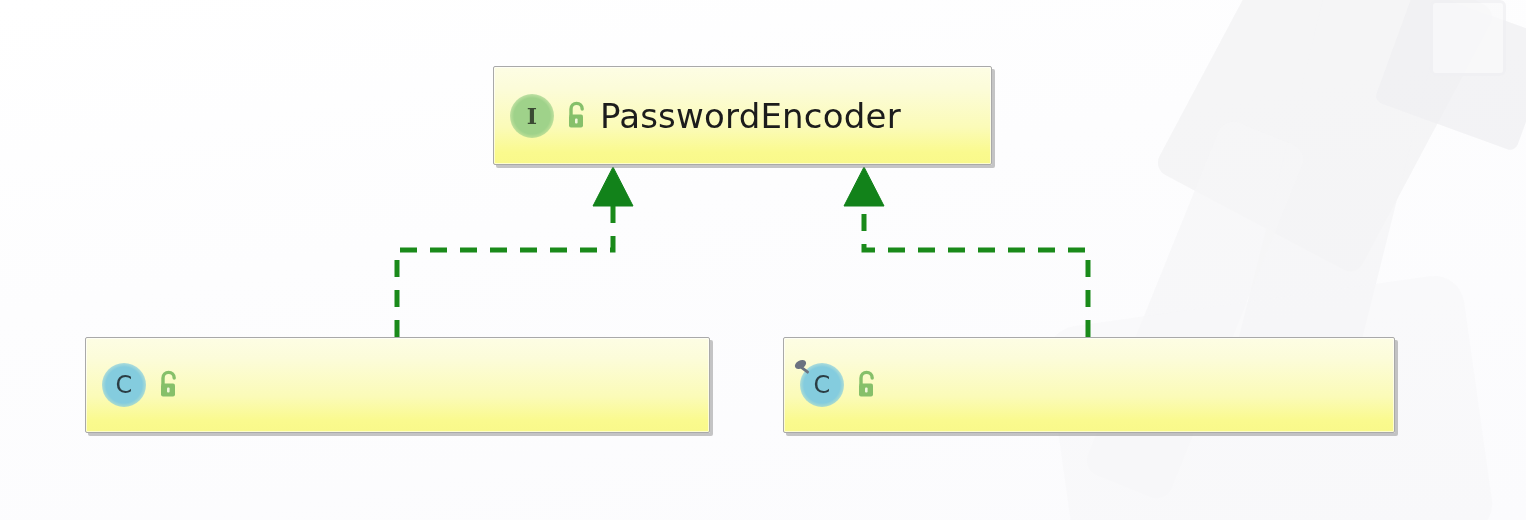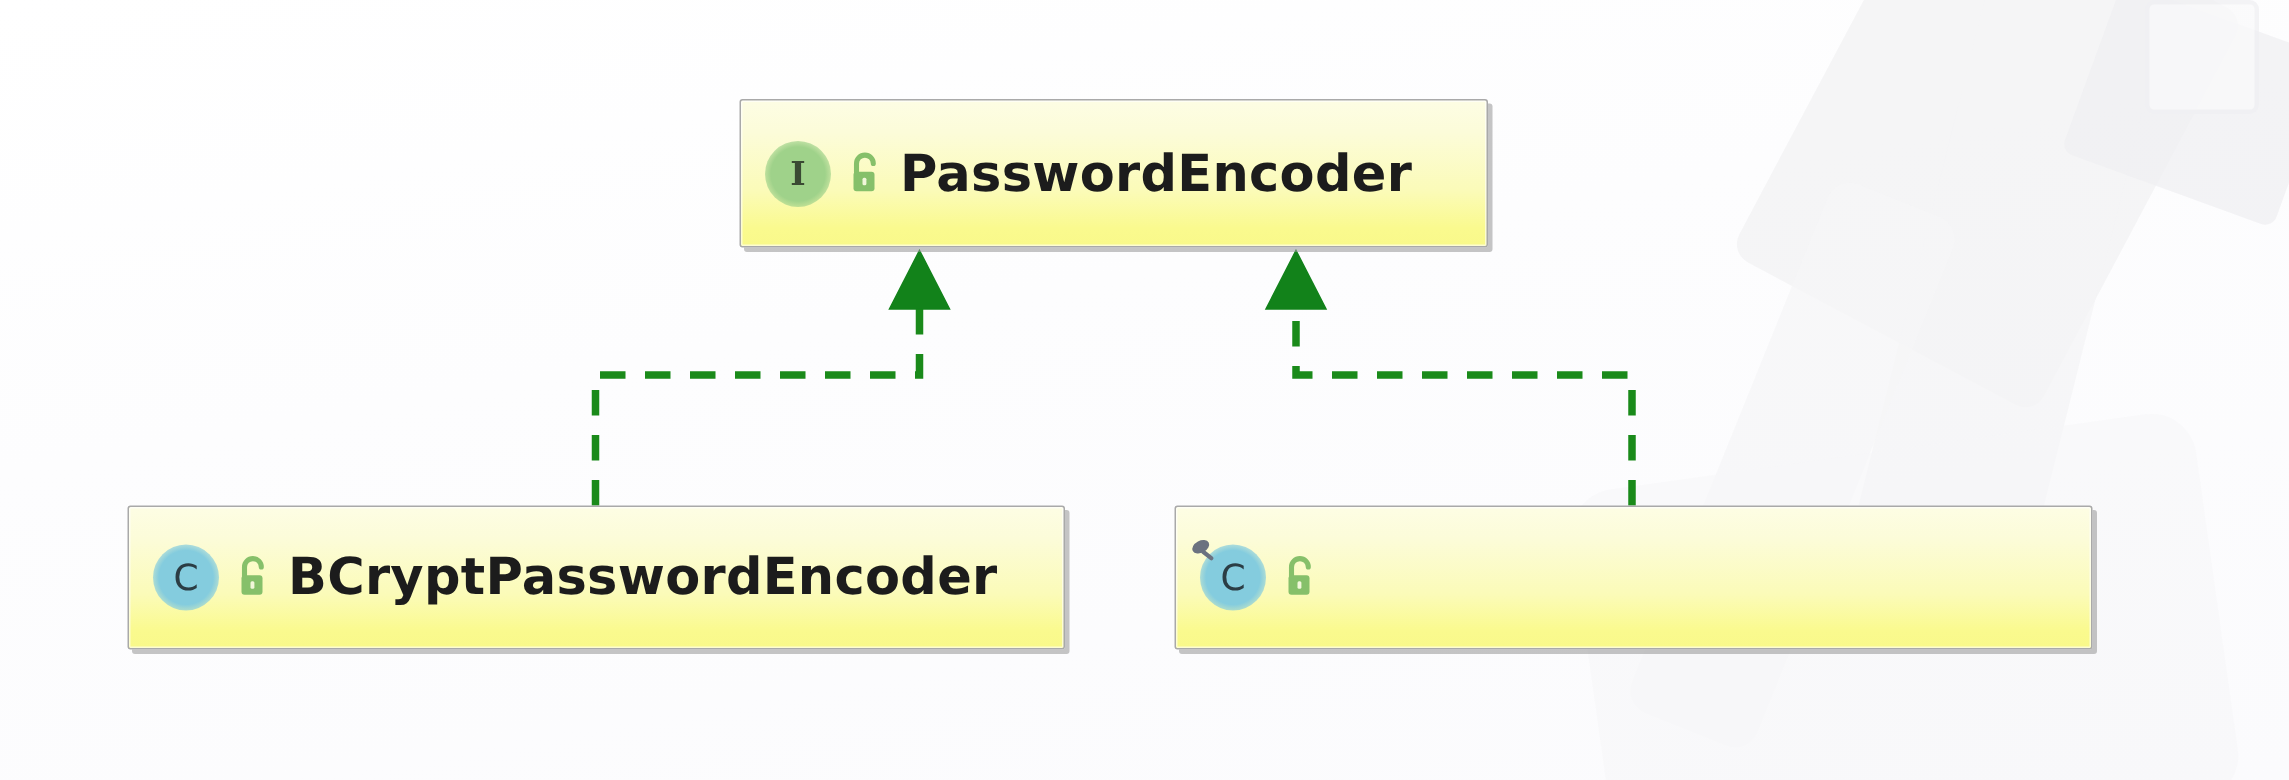--- a/index.html
+++ b/index.html
@@ -147,21 +147,21 @@
     height: 30px;
     display: block;
   }
 
   .node-label {
     font-size: 34px;
     line-height: 1;
     color: #1c1c1c;
     white-space: nowrap;
     letter-spacing: 0.2px;
-    font-weight: bold;
+    font-weight: normal;
   }
   .node-label.struck {
     text-decoration: line-through;
     text-decoration-thickness: 2px;
     text-decoration-color: #1c1c1c;
   }
 
   
   #node-password-encoder        { left: 493px; top: 66px;  width: 499px; height: 99px; }
   #node-bcrypt-password-encoder { left: 85px;  top: 337px; width: 625px; height: 96px; }
@@ -215,21 +215,20 @@
       <span class="kind-badge kind-class">
         <span>C</span>
       </span>
 
       <svg class="lock-icon" viewBox="0 0 26 30">
         <path d="M 7 14 L 7 8 A 5.6 5.6 0 0 1 18.2 8" fill="none" stroke="#86c06a" stroke-width="3.4" stroke-linecap="round"></path>
         <rect x="5" y="13.5" width="14" height="13" rx="2" ry="2" fill="#86c06a"></rect>
         <rect x="11" y="17.5" width="2.6" height="5" rx="1" fill="#f2f7da"></rect>
       </svg>
 
-      <span class="node-label">BCryptPasswordEncoder</span>
     </div>
   </div>
 
   <div class="node" id="node-noop-password-encoder">
     <div class="node-inner">
 
       <span class="kind-badge kind-class">
         <span>C</span>
         <svg class="deprecated-decorator" viewBox="0 0 22 22">
           <ellipse cx="7.5" cy="6.5" rx="6" ry="4" fill="#6b7280" transform="rotate(-28 7.5 6.5)"></ellipse>

